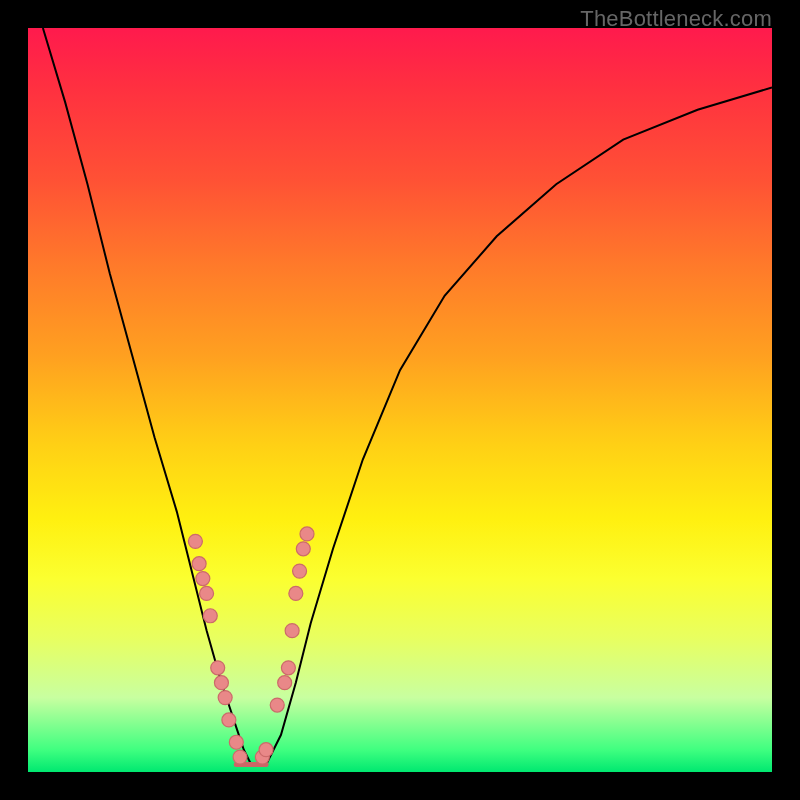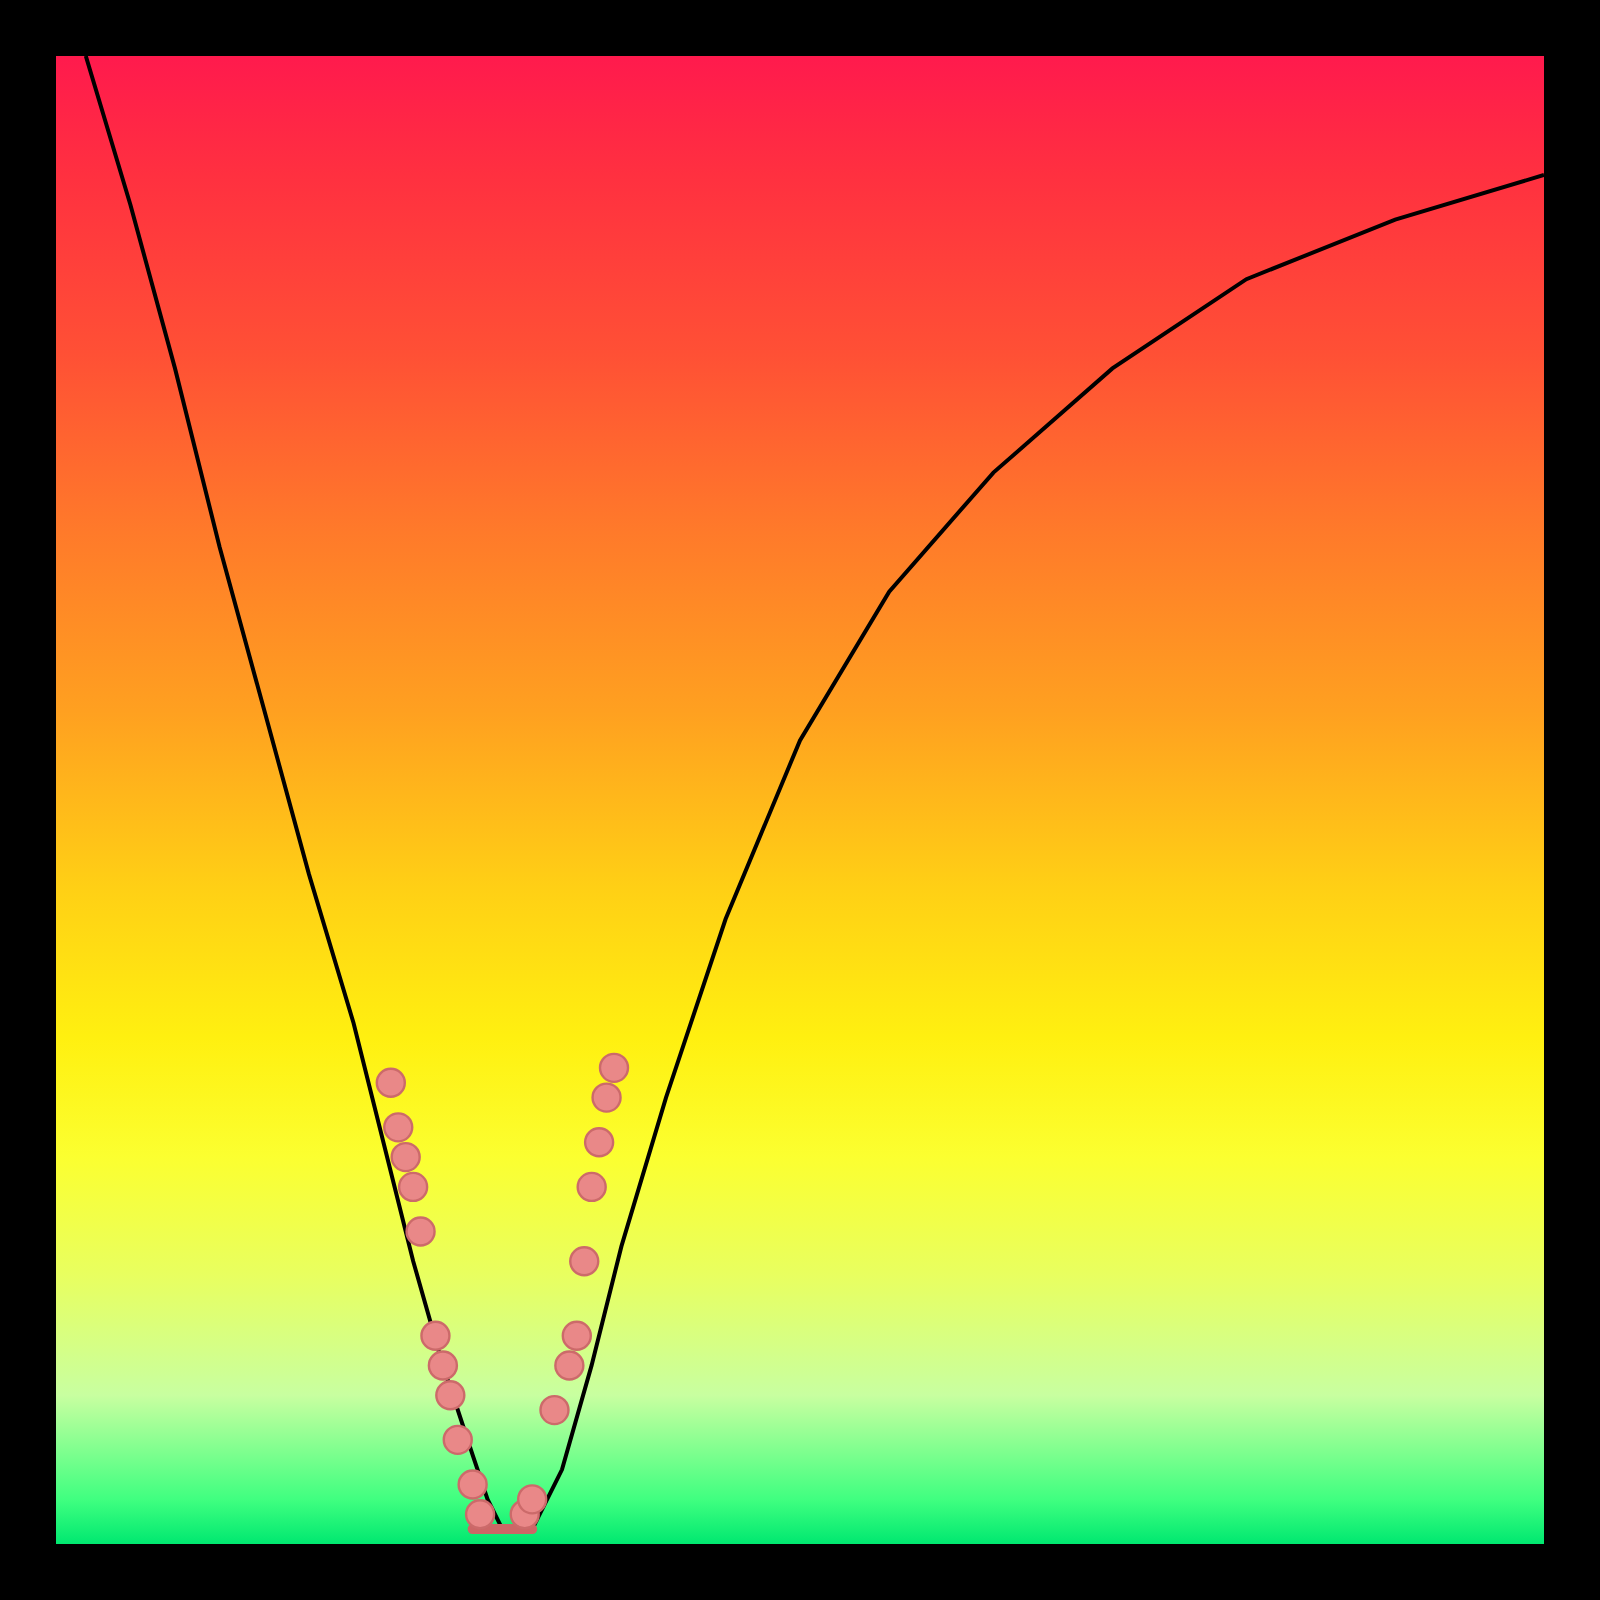--- a/index.html
+++ b/index.html
@@ -69,20 +69,21 @@
   .dot {
     fill: #e98888;
     stroke: #cc6a6a;
     stroke-width: 1.2;
   }
 </style>
 </head>
 <body>
 
 <div class="frame">
+  <div class="watermark">TheBottleneck.com</div>
 
   <div class="plot-area">
     <svg class="curve" viewBox="0 0 744 744" preserveAspectRatio="none">
       <path id="curvePath" class="curve-path" d="M14.9 0.0 L37.2 74.4 L59.5 156.2 L81.8 245.5 L104.2 327.4 L126.5 409.2 L148.8 483.6 L163.7 543.1 L178.6 602.6 L193.4 654.7 L200.9 677.0 L208.3 699.4 L215.8 721.7 L223.2 736.6 L230.6 736.6 L238.1 736.6 L253.0 706.8 L267.8 654.7 L282.7 595.2 L305.0 520.8 L334.8 431.5 L372.0 342.2 L416.6 267.8 L468.7 208.3 L528.2 156.2 L595.2 111.6 L669.6 81.8 L744.0 59.5"></path>
       <line id="minLine" class="minima-line" x1="208.32000000000002" x2="238.08" y1="736.56" y2="736.56"></line>
       <g id="dotsGroup">
           <circle cx="167.4" cy="513.36" r="7" class="dot"></circle>
           <circle cx="171.12" cy="535.68" r="7" class="dot"></circle>
           <circle cx="174.84" cy="550.56" r="7" class="dot"></circle>
           <circle cx="178.56" cy="565.44" r="7" class="dot"></circle>

